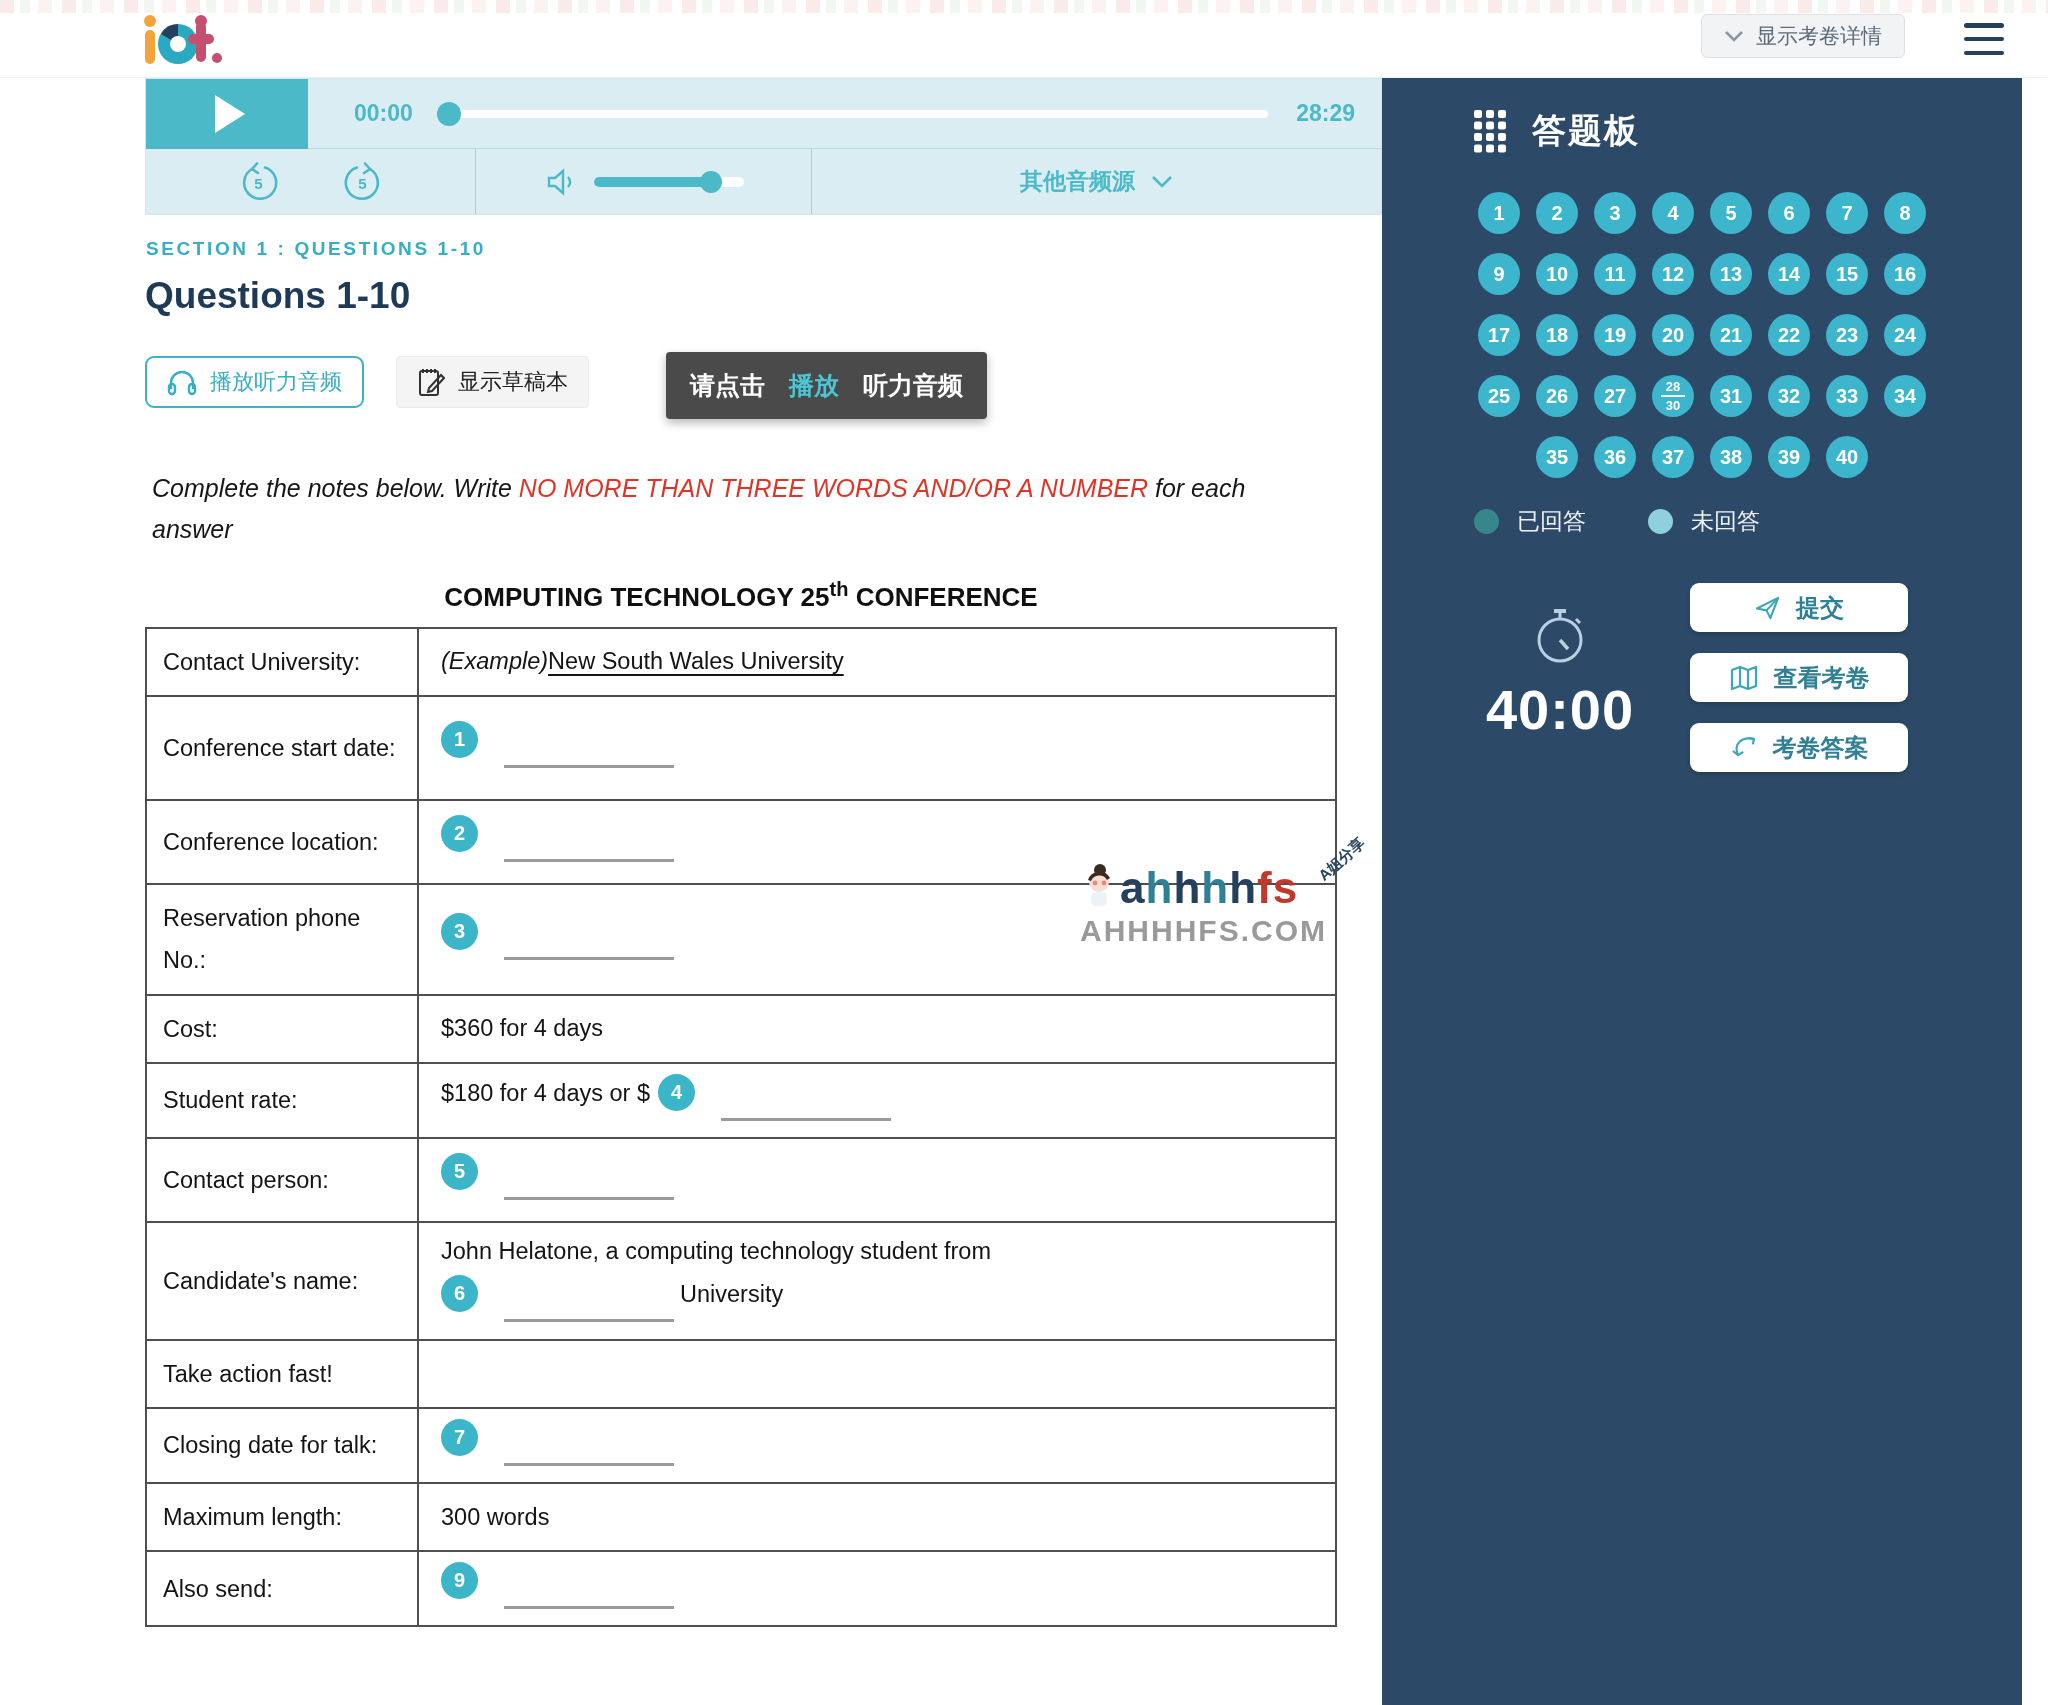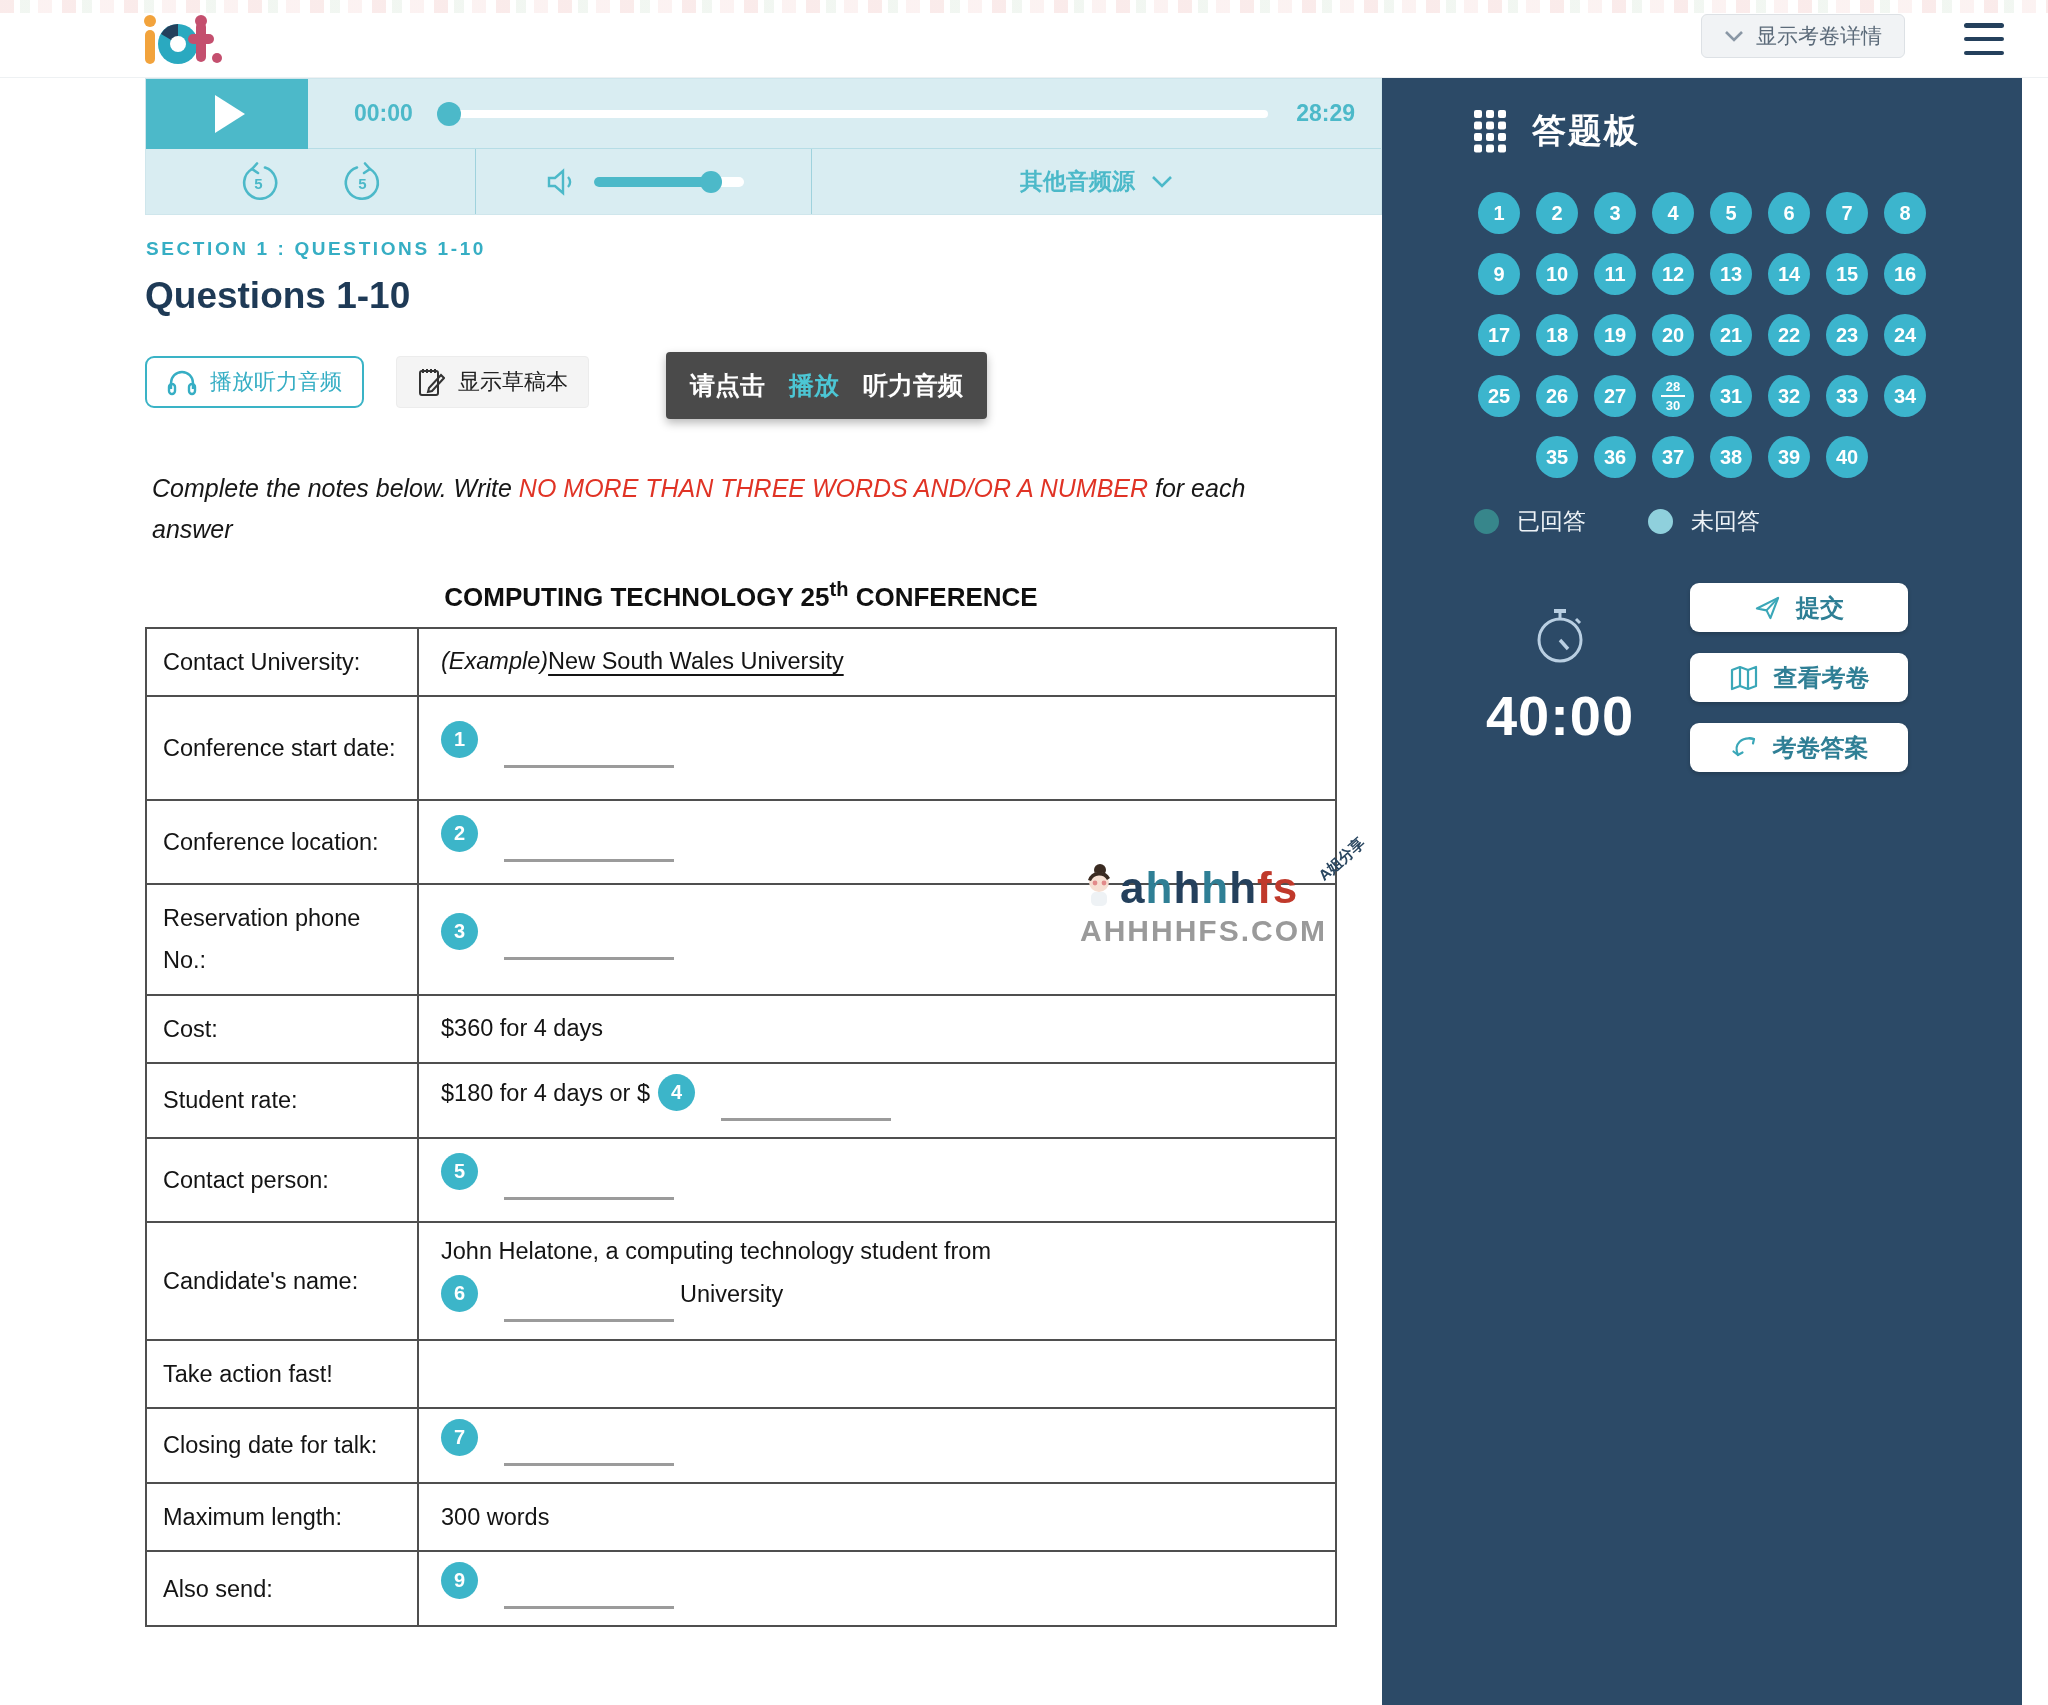--- a/index.html
+++ b/index.html
@@ -98,21 +98,21 @@
   .sb-grid-row { display:flex; justify-content:center; gap:16px; margin-bottom:19px; }
   .num-btn { width:42px; height:42px; border-radius:50%; background:#3cb5cd; color:#fff; font-size:20px; font-weight:bold; display:flex; align-items:center; justify-content:center; cursor:pointer; }
   .num-btn.stacked { flex-direction:column; font-size:13px; line-height:1; gap:2px; }
   .num-btn.stacked .mid { width:24px; height:2px; background:#fff; }
   .legend { display:flex; align-items:center; gap:18px; margin:28px 0 0 92px; color:#eef3f7; font-size:23px; }
   .legend .dot { width:25px; height:25px; border-radius:50%; flex:none; }
   .legend .gap { width:26px; }
   .sb-bottom { display:flex; margin-top:46px; }
   .timer-col { width:308px; display:flex; flex-direction:column; align-items:center; padding-left:48px; }
   .timer-col svg { margin-top:22px; }
-  .timer-text { color:#fff; font-size:56px; font-weight:bold; margin-top:16px; letter-spacing:1px; }
+  .timer-text { color:#fff; font-size:56px; font-weight:bold; margin-top:10px; letter-spacing:1px; }
   .buttons-col { display:flex; flex-direction:column; gap:21px; }
   .action-btn { width:218px; height:49px; background:#fff; border:none; border-radius:9px; color:#2f7f95; font-size:24px; font-weight:bold; font-family:"Liberation Sans",sans-serif; display:flex; align-items:center; justify-content:center; gap:15px; cursor:pointer; box-shadow:0 2px 4px rgba(0,0,0,.2); }
   .action-btn svg { flex:none; }
 </style>
 </head>
 <body>
 
 <div class="page">
   <div class="top-strip"></div>
 

